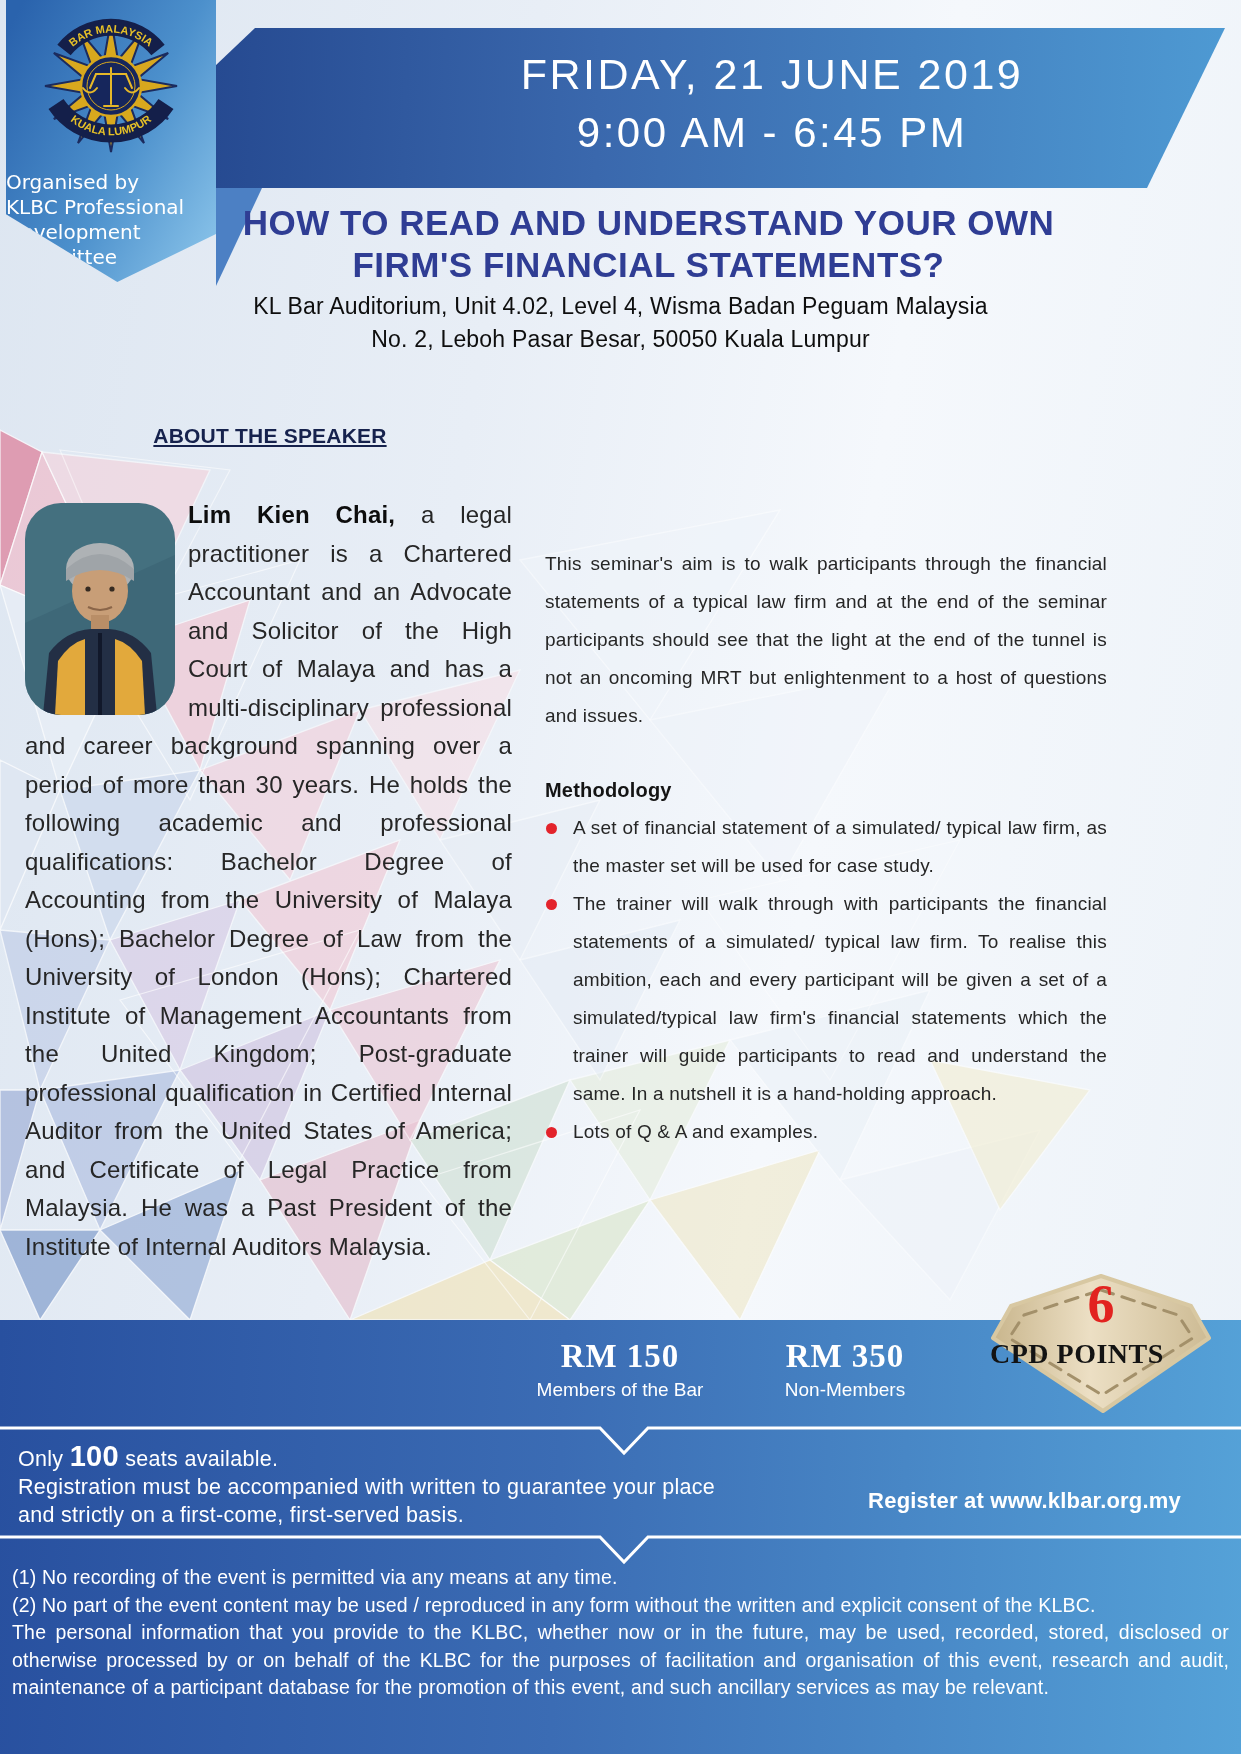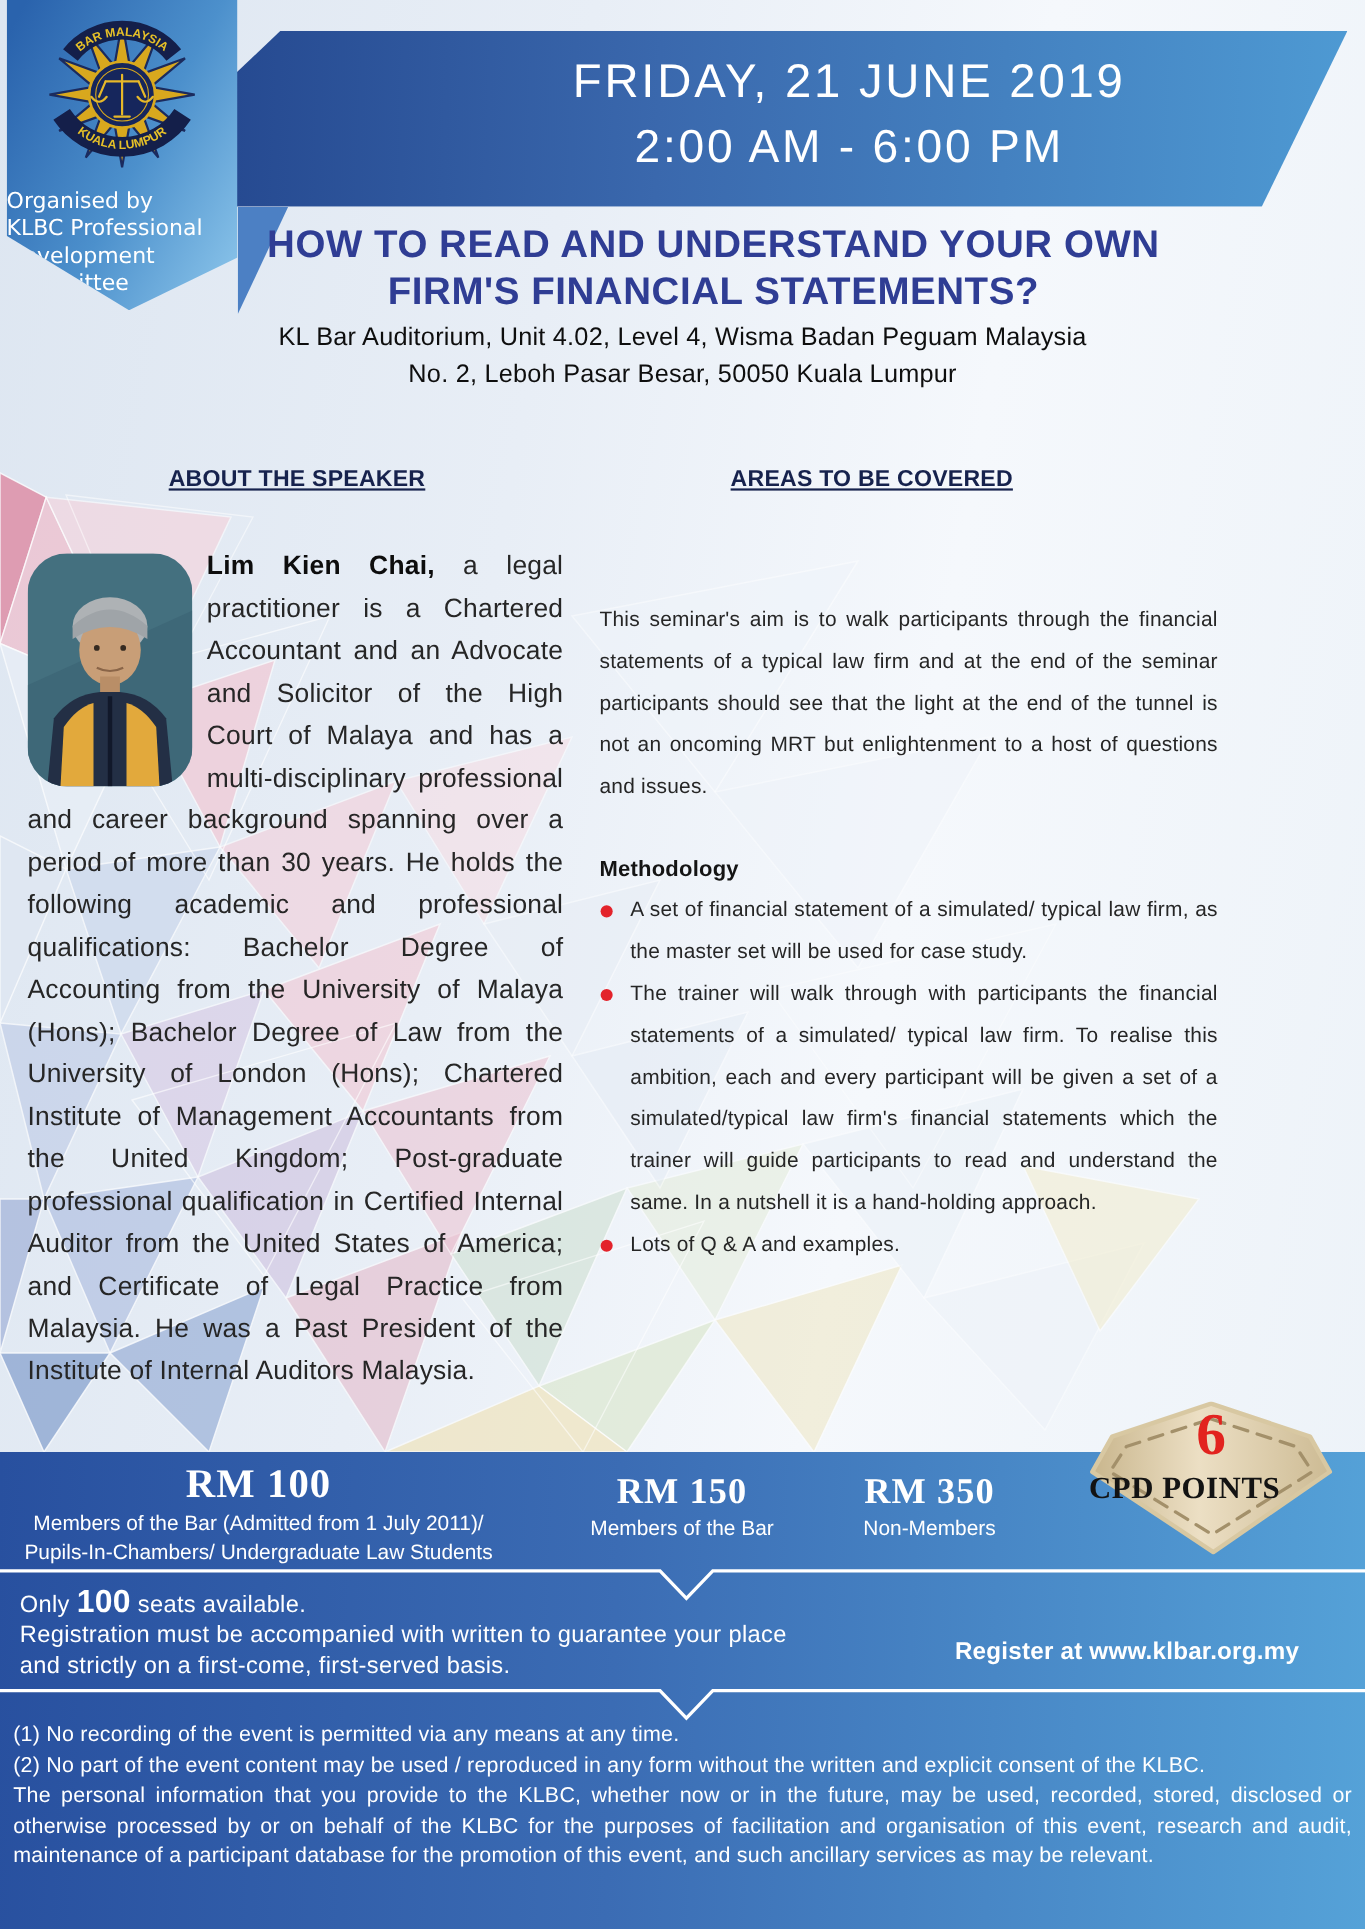--- a/index.html
+++ b/index.html
@@ -123,21 +123,21 @@
       <polygon points="420,1180 640,1110 530,1320" stroke-opacity="0.55"></polygon>
       <polygon points="700,900 960,840 830,1080" stroke-opacity="0.35"></polygon>
       <polygon points="60,450 230,470 140,640" stroke-opacity="0.5"></polygon>
     </g>
   </svg>
 
   <div class="band-fold"></div>
 
   <div class="header-band">
     <div class="date">FRIDAY, 21 JUNE 2019</div>
-    <div class="time">2:00 AM - 6:00 PM</div>
+    <div class="time">9:00 AM - 6:45 PM</div>
   </div>
 
   <div class="ribbon">
     <svg class="emblem" width="150" height="160" viewBox="0 0 150 160">
       <defs>
         <path id="tbt" d="M30,46 A58,58 0 0 1 120,46"></path>
         <path id="bbt" d="M24,102 A64,64 0 0 0 126,102"></path>
       </defs>
       <polygon fill="#d8a81e" stroke="#1b2b5e" stroke-width="2" points="141,78 101.1,71 132.2,45 94.1,58.9 108,20.8 82,51.9 75,12 68,51.9 42,20.8 55.9,58.9 17.8,45 48.9,71 9,78 48.9,85 17.8,111 55.9,97.1 42,135.2 68,104.1 75,144 82,104.1 108,135.2 94.1,97.1 132.2,111 101.1,85"></polygon>
       <circle cx="75" cy="78" r="30" fill="#16265c" stroke="#d8a81e" stroke-width="2.5"></circle>
@@ -169,21 +169,20 @@
   <div class="title">
     <div>HOW TO READ AND UNDERSTAND YOUR OWN</div>
     <div>FIRM'S FINANCIAL STATEMENTS?</div>
   </div>
   <div class="venue">
     <div>KL Bar Auditorium, Unit 4.02, Level 4, Wisma Badan Peguam Malaysia</div>
     <div>No. 2, Leboh Pasar Besar,  50050 Kuala Lumpur</div>
   </div>
 
   <div class="sec-heading left">ABOUT THE SPEAKER</div>
-  <div class="sec-heading right">AREAS TO BE COVERED</div>
 
   <div class="bio">
     <div class="photo">
       <svg width="150" height="212" viewBox="0 0 150 212">
         <rect width="150" height="212" fill="#44707f"></rect>
         <path d="M0,120 L150,52 L150,212 L0,212 Z" fill="#3a6273" opacity="0.6"></path>
         <ellipse cx="75" cy="66" rx="34" ry="26" fill="#aeb2b5"></ellipse>
         <ellipse cx="75" cy="88" rx="28" ry="32" fill="#c89e77"></ellipse>
         <path d="M41,66 Q75,36 109,66 L109,78 Q75,56 41,78 Z" fill="#9fa4a8"></path>
         <circle cx="63" cy="86" r="2.6" fill="#352a21"></circle>
@@ -205,24 +204,20 @@
     <div class="sub">Methodology</div>
     <ul>
       <li><span class="bullet-dot"></span><span>A set of financial statement of a simulated/ typical law firm, as the master set will be used for case study.</span></li>
       <li><span class="bullet-dot"></span><span>The trainer will walk through with participants the financial statements of a simulated/ typical law firm. To realise this ambition, each and every participant will be given a set of a simulated/typical law firm's financial statements which the trainer will guide participants to read and understand the same.  In a nutshell it is a hand-holding approach.</span></li>
       <li><span class="bullet-dot"></span><span>Lots of Q &amp; A and examples.</span></li>
     </ul>
   </div>
 
   <div class="bottom">
 
-    <div class="tier tier1">
-      <div class="price">RM 100</div>
-      <div class="aud">Members of the Bar (Admitted from 1 July 2011)/ Pupils-In-Chambers/ Undergraduate Law Students</div>
-    </div>
     <div class="tier tier2">
       <div class="price">RM 150</div>
       <div class="aud">Members of the Bar</div>
     </div>
     <div class="tier tier3">
       <div class="price">RM 350</div>
       <div class="aud">Non-Members</div>
     </div>
 
     <svg class="divider div1" viewBox="0 0 1241 34">

